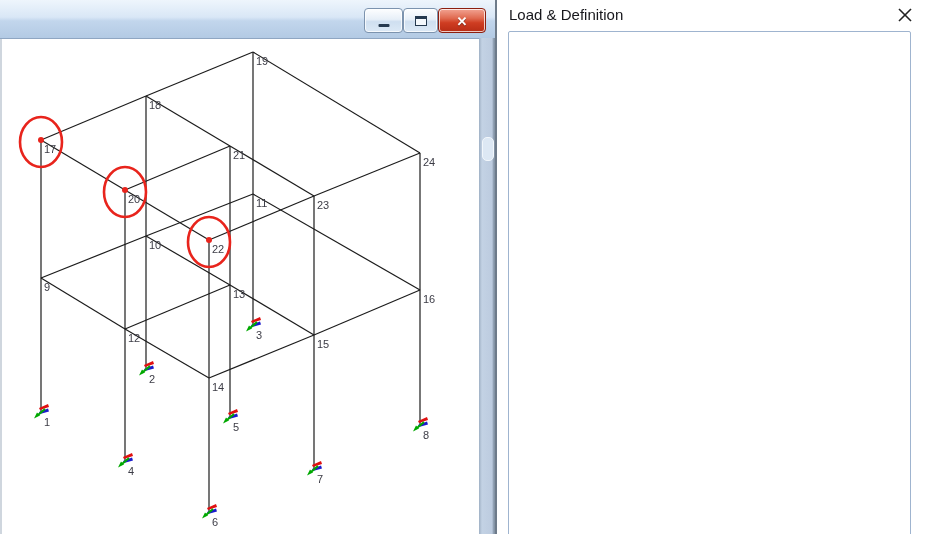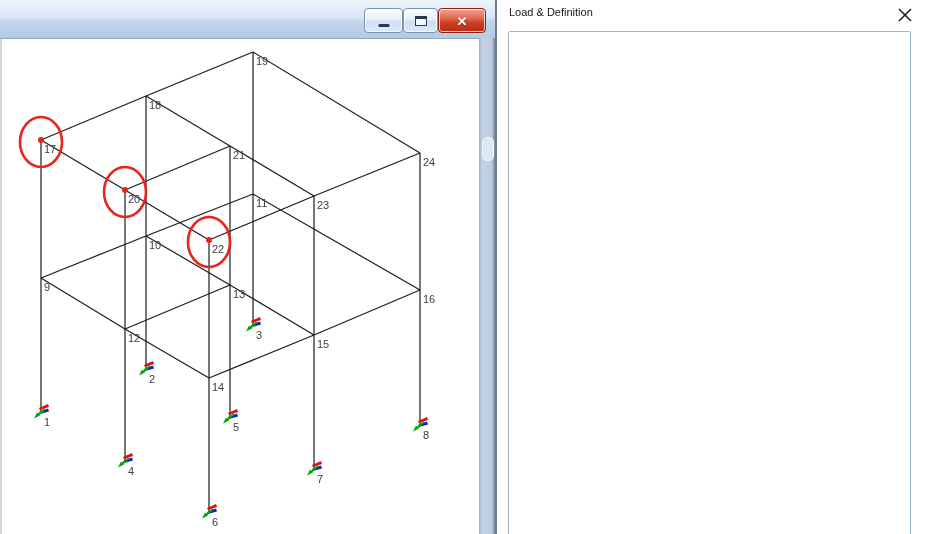--- a/index.html
+++ b/index.html
@@ -25,21 +25,21 @@
     color:#fff;font-weight:bold;font-size:13px;text-shadow:0 1px 1px rgba(0,0,0,.4);}
   .canvas{position:absolute;left:0;top:38px;width:479px;height:496px;background:#fff;
     border-left:2px solid #cfd6de;}
   .win-strip{position:absolute;left:479px;top:38px;width:16px;height:496px;
     background:linear-gradient(90deg,#9fb0c4 0,#c3d2e4 3px,#bccbdf 13px,#8494a6 15px);}
   .win-thumb{position:absolute;left:482px;top:137px;width:10px;height:22px;border-radius:5px;
     background:#dde8f4;border:1px solid #f2f7fc;}
   .divider{position:absolute;left:495px;top:0;width:2px;height:534px;background:#6e7b8a;}
   
   .panel{position:absolute;left:497px;top:0;width:428px;height:534px;background:#fff;}
-  .panel-title{position:absolute;left:12px;top:6px;font-size:11px;color:#17171c;}
+  .panel-title{position:absolute;left:12px;top:6px;font-size:15px;color:#17171c;}
   .panel-close{position:absolute;left:399px;top:6px;width:18px;height:18px;cursor:default;}
   .treebox{position:absolute;left:11px;top:31px;width:401px;height:510px;
     border:1px solid #9fb4cf;border-radius:2px;background:#fff;}
   svg text{font-family:"Liberation Sans",sans-serif;}
 </style>
 </head>
 <body>
 
 <div class="stage">
 

